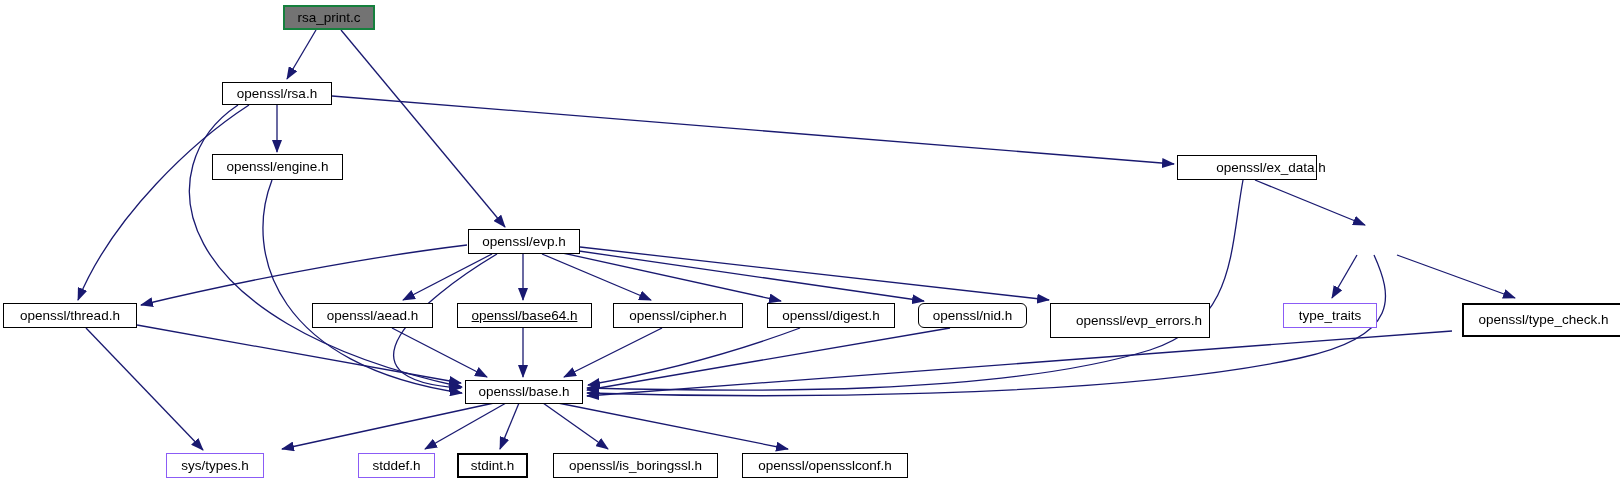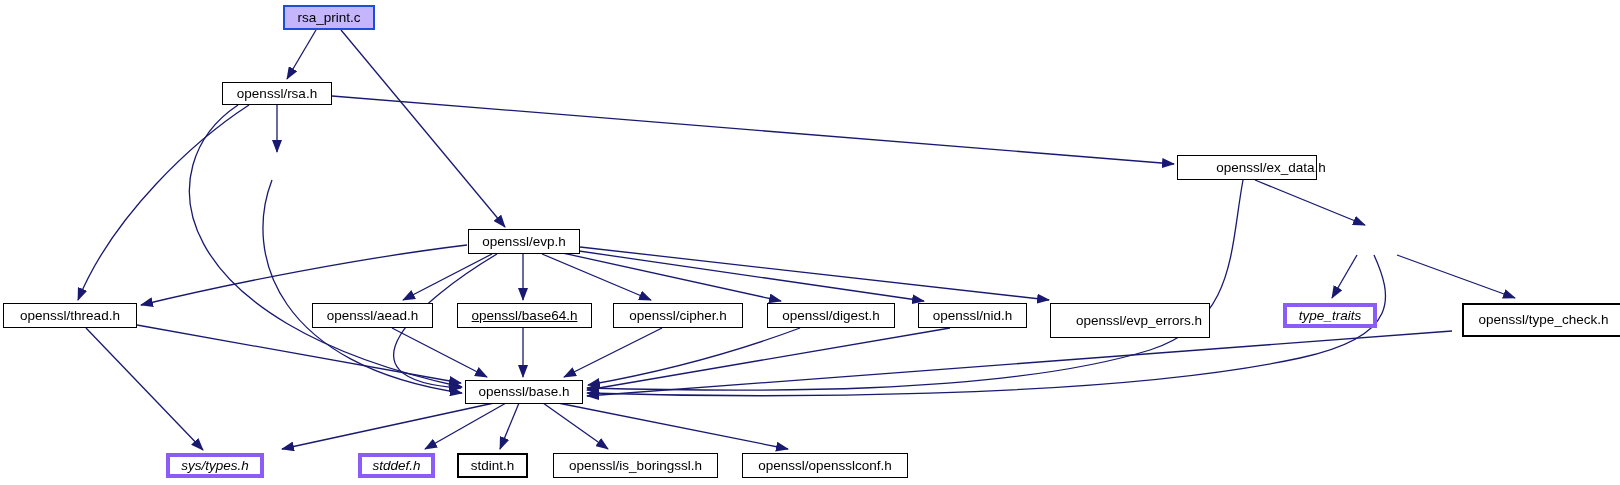--- a/index.html
+++ b/index.html
@@ -24,28 +24,27 @@
     color: #000000;
     font-size: 13.5px;
     line-height: 1;
     display: flex;
     align-items: center;
     justify-content: center;
     white-space: nowrap;
     cursor: pointer;
   }
   .node.root {
-    background: #c4b5fd;
-    border: 2px solid #1d4ed8;
+    background: #737373;
+    border: 2px solid #15803d;
     cursor: default;
   }
   .node.gray {
-    border: 4px solid #8b5cf6;
+    border: 1px solid #8b5cf6;
     cursor: default;
-    font-style: italic;
   }
   .node.bold-border { border-width: 2px; }
 </style>
 </head>
 <body>
 
 <div id="canvas">
 
   <svg id="edges" viewBox="0 0 1620 485" xmlns="http://www.w3.org/2000/svg">
     <defs>
@@ -85,28 +84,29 @@
       <path d="M494,403 L282,449" marker-end="url(#arrow)"></path>
       <path d="M506,403 L425,449" marker-end="url(#arrow)"></path>
       <path d="M519,403 L500,449" marker-end="url(#arrow)"></path>
       <path d="M543,403 L608,449" marker-end="url(#arrow)"></path>
       <path d="M558,403 L788,449" marker-end="url(#arrow)"></path>
     </g>
   </svg>
 
   <div class="node root" style="left:283px; top:5px;  width:92px;  height:25px;">rsa_print.c</div>
   <div class="node" style="left:222px; top:82px; width:110px; height:23px;">openssl/rsa.h</div>
+  <div class="node" style="left:212px; top:154px;width:131px; height:26px;">openssl/engine.h</div>
   <div class="node" style="left:1177px;top:155px;width:140px; height:25px;padding-left:48px;">openssl/ex_data.h</div>
   <div class="node" style="left:468px; top:229px;width:112px; height:25px;">openssl/evp.h</div>
   <div class="node" style="left:3px;   top:303px;width:134px; height:25px;">openssl/thread.h</div>
   <div class="node" style="left:312px; top:303px;width:121px; height:25px;">openssl/aead.h</div>
   <div class="node" style="left:457px; top:303px;width:135px; height:25px;text-decoration:underline;">openssl/base64.h</div>
   <div class="node" style="left:613px; top:303px;width:130px; height:25px;">openssl/cipher.h</div>
   <div class="node" style="left:767px; top:303px;width:128px; height:25px;">openssl/digest.h</div>
-  <div class="node" style="left:918px; top:303px;width:109px; height:25px;">openssl/nid.h</div>
+  <div class="node" style="left:918px; top:303px;width:109px; height:25px;border-radius:6px;">openssl/nid.h</div>
   <div class="node" style="left:1050px;top:303px;width:160px; height:35px;padding-left:18px;">openssl/evp_errors.h</div>
   <div class="node gray" style="left:1283px;top:303px;width:94px;  height:25px;">type_traits</div>
   <div class="node bold-border" style="left:1452px;top:303px;width:163px; height:34px;margin-left:10px;">openssl/type_check.h</div>
   <div class="node" style="left:465px; top:380px;width:118px; height:24px;">openssl/base.h</div>
   <div class="node gray" style="left:166px; top:453px;width:98px;  height:25px;">sys/types.h</div>
   <div class="node gray" style="left:358px; top:453px;width:77px;  height:25px;">stddef.h</div>
   <div class="node bold-border" style="left:457px; top:453px;width:71px;  height:25px;">stdint.h</div>
   <div class="node" style="left:553px; top:453px;width:165px; height:25px;">openssl/is_boringssl.h</div>
   <div class="node" style="left:742px; top:453px;width:166px; height:25px;">openssl/opensslconf.h</div>
 

